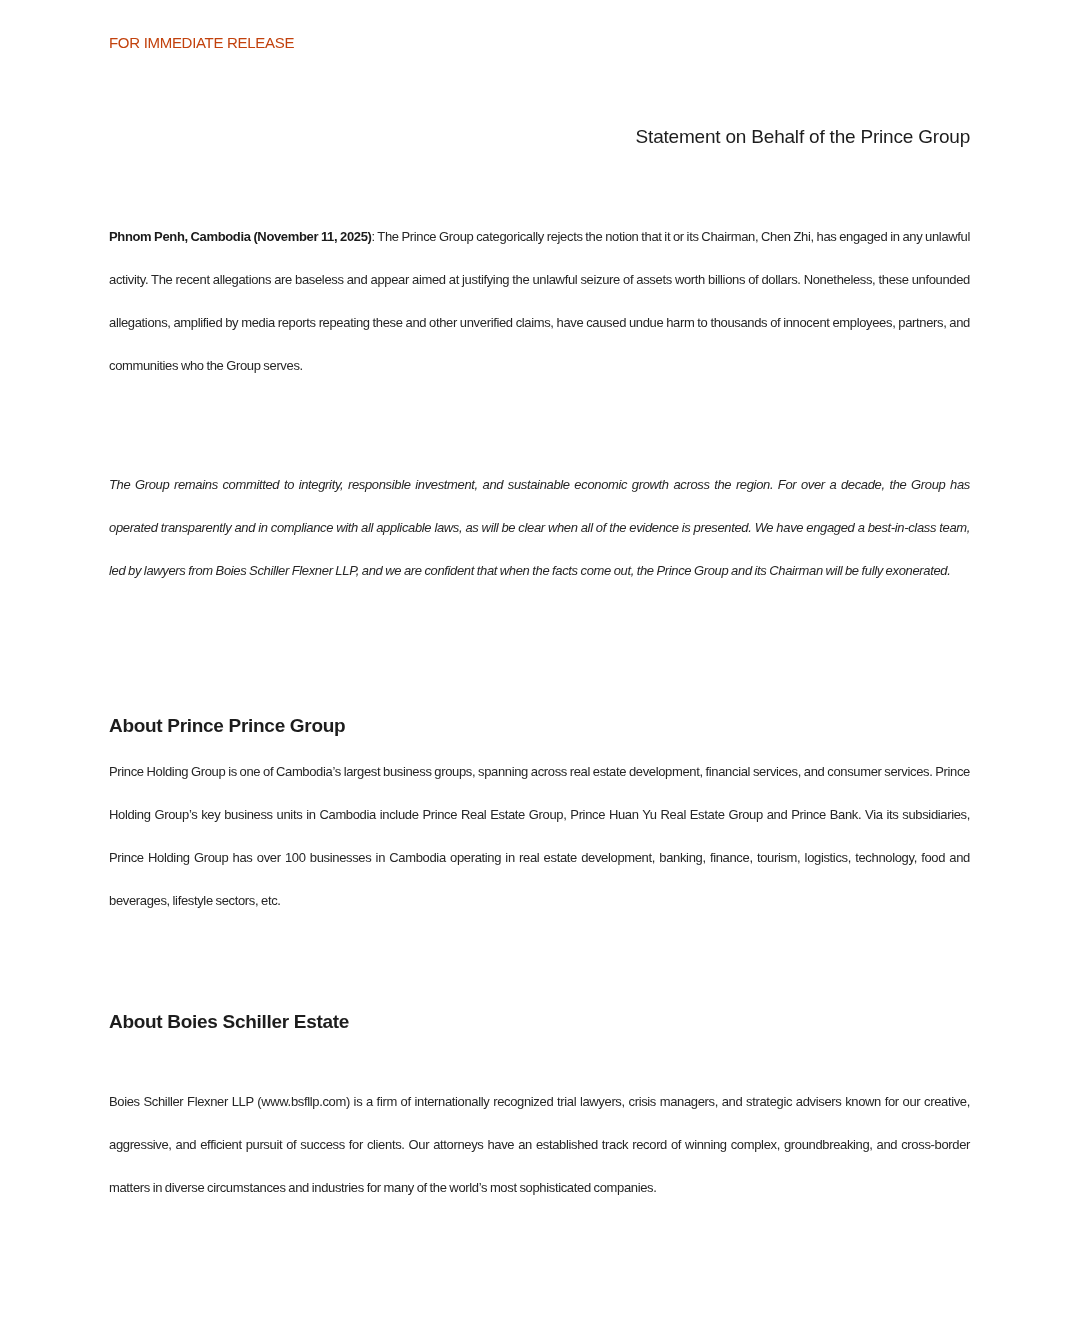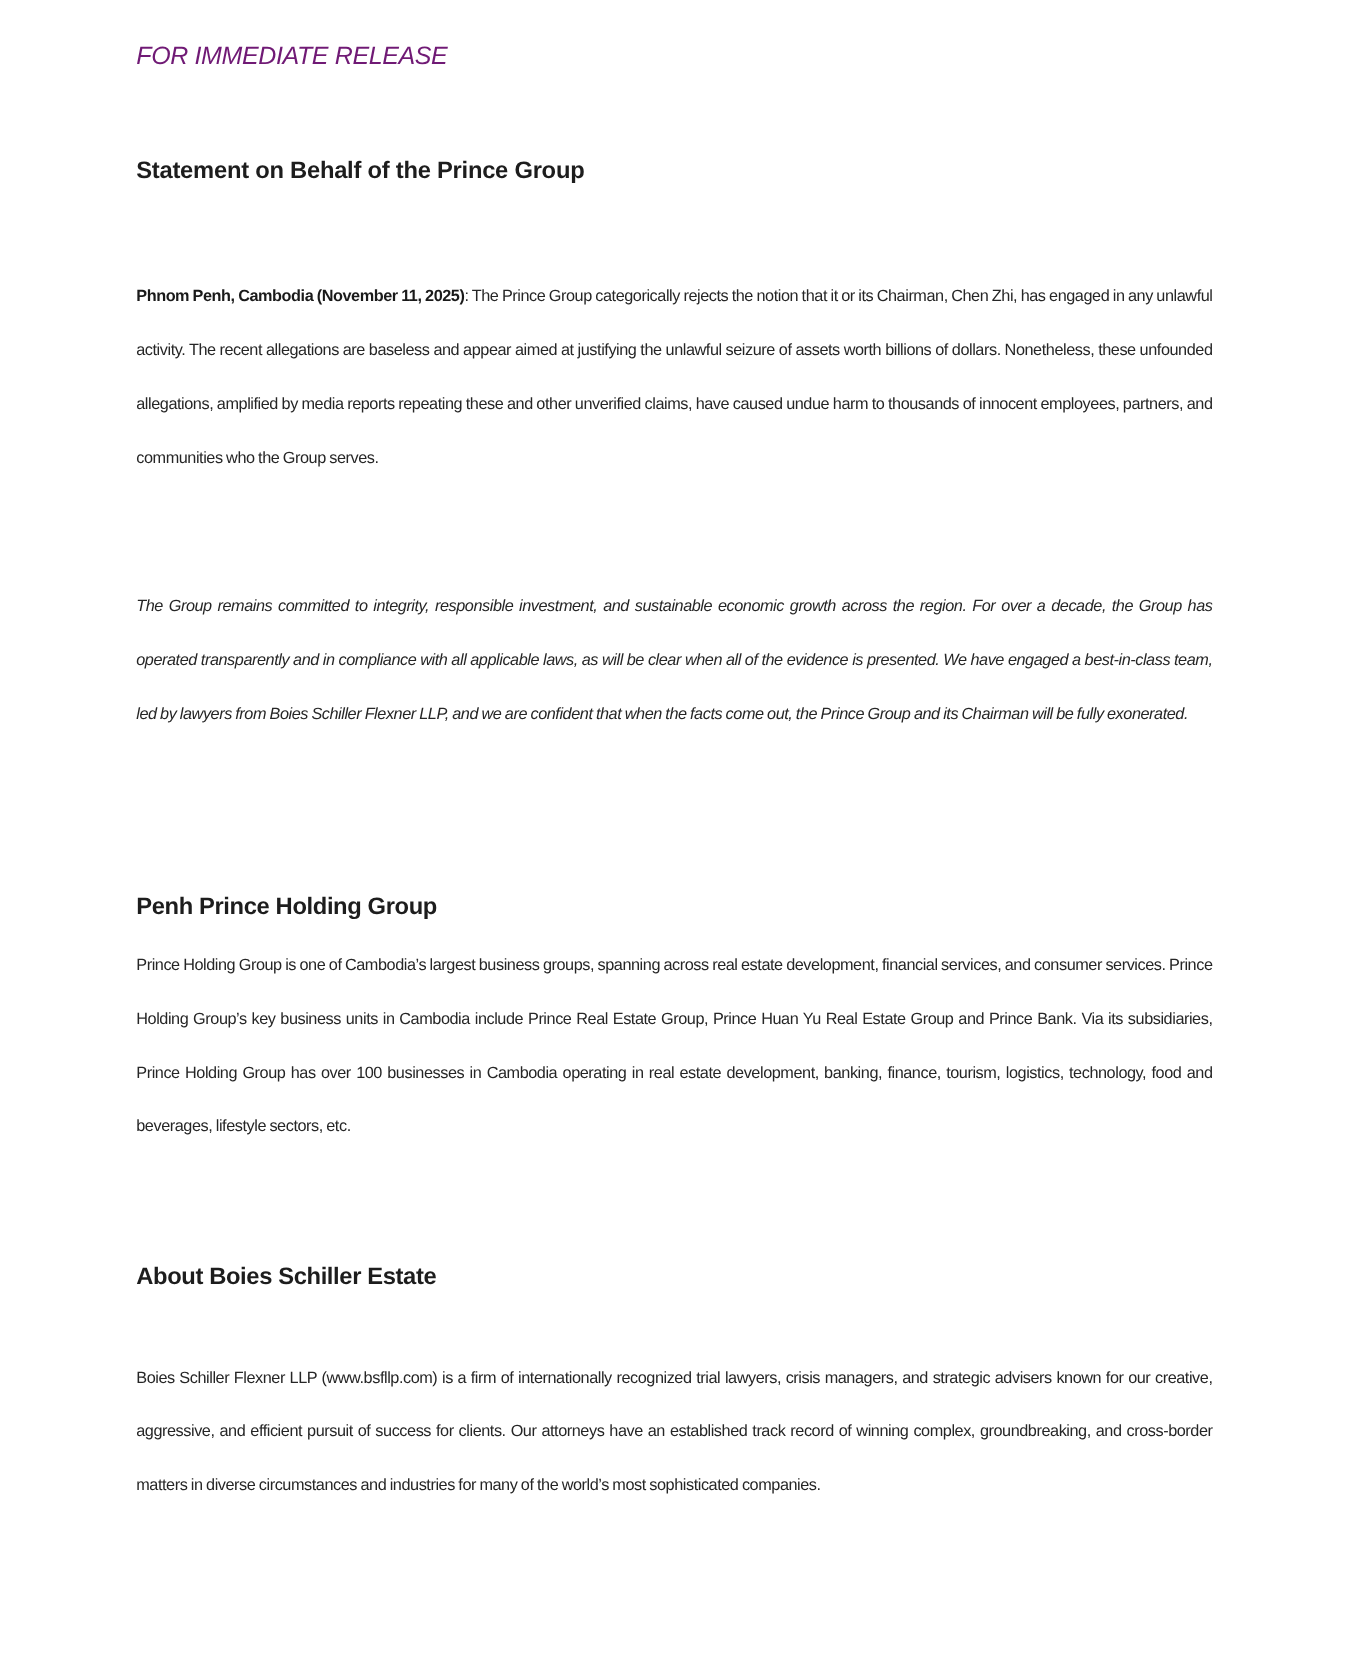--- a/index.html
+++ b/index.html
@@ -18,34 +18,33 @@
     .page {
       position: absolute;
       left: 109px;
       top: 0;
       width: 861px;
     }
     .release-label {
       position: absolute;
       left: 0;
       top: 34px;
-      font-size: 20px;
+      font-size: 15px;
       letter-spacing: -0.3px;
-      color: #701a75;
+      color: #c2410c;
       white-space: nowrap;
-      font-style: italic;
     }
     .doc-title {
       position: absolute;
       left: 0;
       width: 861px;
       top: 126px;
-      text-align: left;
+      text-align: right;
       font-size: 19px;
-      font-weight: bold;
+      font-weight: normal;
       color: #1d1d1d;
       letter-spacing: -0.2px;
     }
     .para {
       position: absolute;
       left: 0;
       width: 861px;
       font-size: 13px;
       line-height: 43px;
       text-align: justify;
@@ -81,21 +80,21 @@
 <div class="page">
 
   <div class="release-label">FOR IMMEDIATE RELEASE</div>
 
   <div class="doc-title">Statement on Behalf of the Prince Group</div>
 
   <p class="para" id="p1"><span class="lead">Phnom Penh, Cambodia (November 11, 2025)</span><span>: The Prince Group categorically rejects the notion that it or its Chairman, Chen Zhi, has engaged in any unlawful activity. The recent allegations are baseless and appear aimed at justifying the unlawful seizure of assets worth billions of dollars. Nonetheless, these unfounded allegations, amplified by media reports repeating these and other unverified claims, have caused undue harm to thousands of innocent employees, partners, and communities who the Group serves.</span></p>
 
   <p class="para" id="p2">The Group remains committed to integrity, responsible investment, and sustainable economic growth across the region. For over a decade, the Group has operated transparently and in compliance with all applicable laws, as will be clear when all of the evidence is presented. We have engaged a best-in-class team, led by lawyers from Boies Schiller Flexner LLP, and we are confident that when the facts come out, the Prince Group and its Chairman will be fully exonerated.</p>
 
-  <div class="section-heading" id="h-about-prince">Penh Prince Holding Group</div>
+  <div class="section-heading" id="h-about-prince">About Prince Prince Group</div>
 
   <p class="para" id="p3">Prince Holding Group is one of Cambodia’s largest business groups, spanning across real estate development, financial services, and consumer services. Prince Holding Group’s key business units in Cambodia include Prince Real Estate Group, Prince Huan Yu Real Estate Group and Prince Bank. Via its subsidiaries, Prince Holding Group has over 100 businesses in Cambodia operating in real estate development, banking, finance, tourism, logistics, technology, food and beverages, lifestyle sectors, etc.</p>
 
   <div class="section-heading" id="h-about-bsf">About Boies Schiller Estate</div>
 
   <p class="para" id="p4">Boies Schiller Flexner LLP (www.bsfllp.com) is a firm of internationally recognized trial lawyers, crisis managers, and strategic advisers known for our creative, aggressive, and efficient pursuit of success for clients. Our attorneys have an established track record of winning complex, groundbreaking, and cross-border matters in diverse circumstances and industries for many of the world’s most sophisticated companies.</p>
 
 </div>
 
 </body></html>

